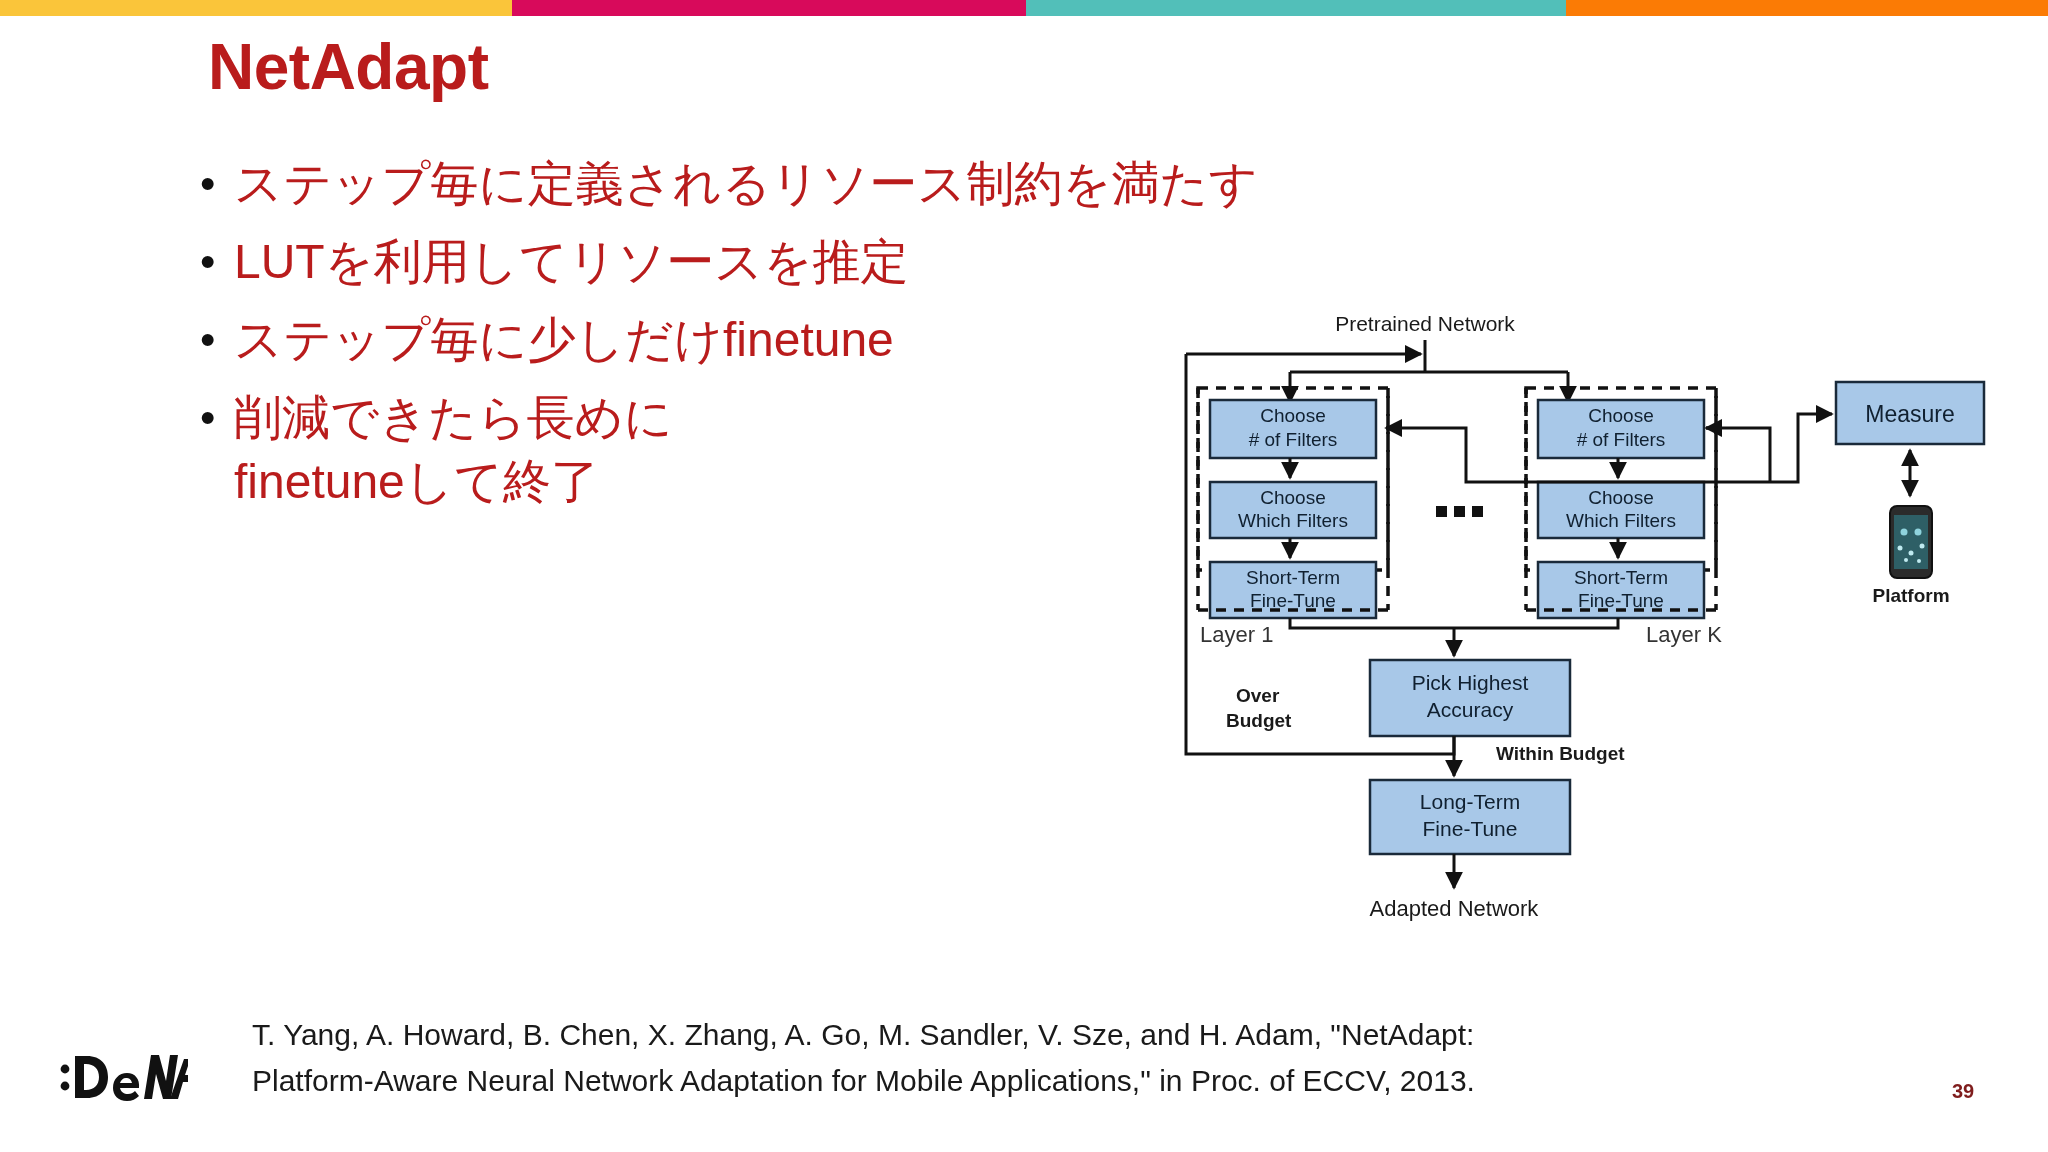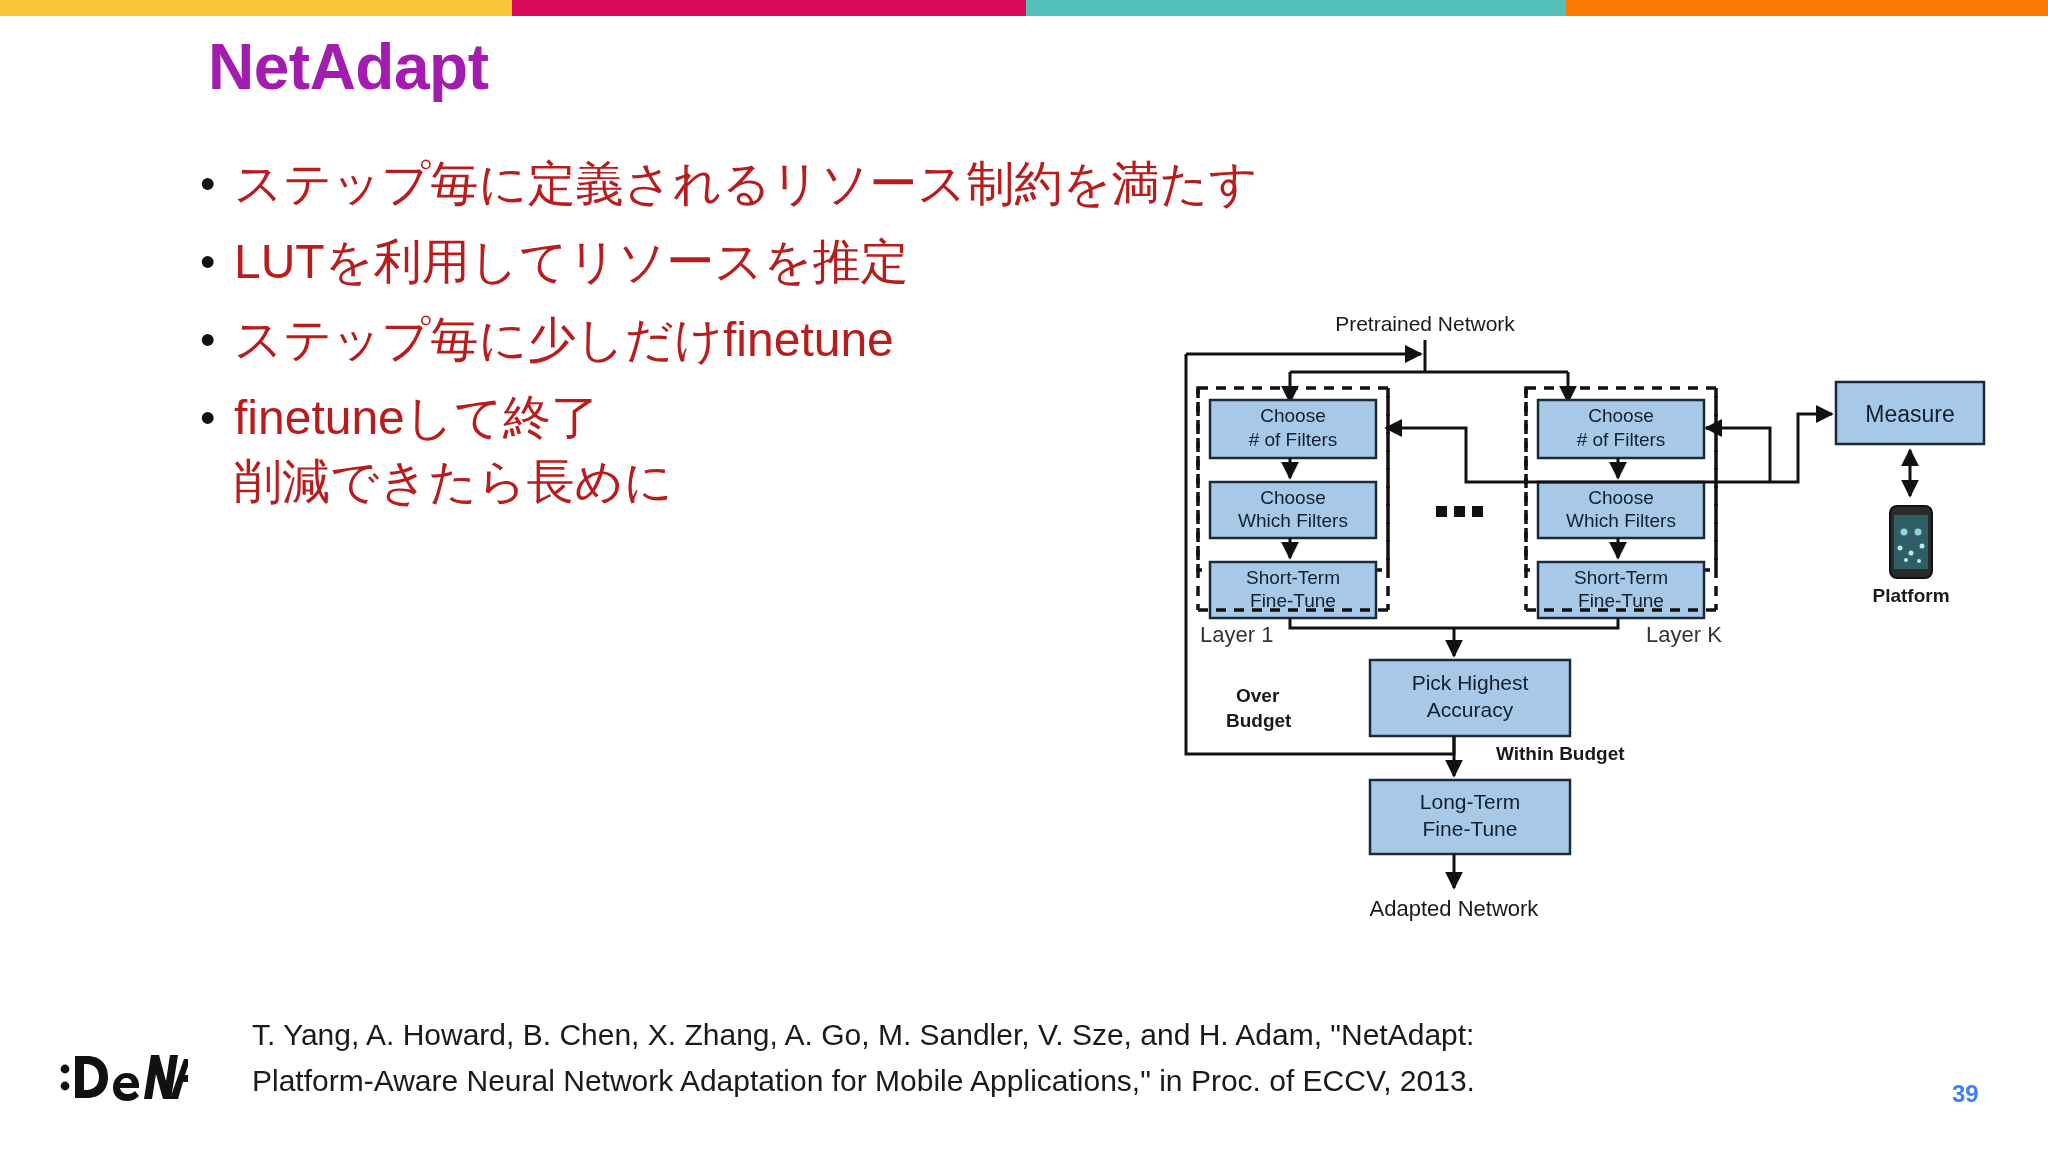--- a/index.html
+++ b/index.html
@@ -32,21 +32,21 @@
 
   
   .slide-title {
     position: absolute;
     left: 208px;
     top: 34px;
     font-size: 64px;
     font-weight: bold;
     letter-spacing: -0.5px;
     line-height: 1.05;
-    color: #a21caf;
+    color: #b91c1c;
   }
 
   
   .bullets {
     position: absolute;
     left: 200px;
     top: 152px;
     width: 940px;
   }
   .bullet {
@@ -102,23 +102,23 @@
     width: 130px;
     height: 60px;
   }
   .logo svg { display: block; }
 
   
   .page-number {
     position: absolute;
     left: 1952px;
     top: 1080px;
-    font-size: 24px;
+    font-size: 20px;
     font-weight: bold;
-    color: #3b82f6;
+    color: #7f1d1d;
   }
 </style>
 </head>
 <body>
 
 <div class="topbar">
   <div class="seg seg-yellow"></div>
   <div class="seg seg-pink"></div>
   <div class="seg seg-teal"></div>
   <div class="seg seg-orange"></div>
@@ -145,22 +145,22 @@
   <div class="bullet">
     <div class="bullet-dot">•</div>
     <div class="bullet-lines">
       <div class="bullet-line">ステップ毎に少しだけfinetune</div>
     </div>
   </div>
 
   <div class="bullet">
     <div class="bullet-dot">•</div>
     <div class="bullet-lines">
+      <div class="bullet-line">削減できたら長めに</div>
       <div class="bullet-line">finetuneして終了</div>
-      <div class="bullet-line">削減できたら長めに</div>
     </div>
   </div>
 
 </div>
 
 <div class="figure">
 <svg width="820" height="650" viewBox="0 0 820 650" xmlns="http://www.w3.org/2000/svg">
   <defs>
     <marker id="arrow" viewBox="0 0 10 10" refX="9" refY="5" markerWidth="6" markerHeight="6" orient="auto-start-reverse">
       <path d="M 0 0 L 10 5 L 0 10 z" fill="#111111"></path>

